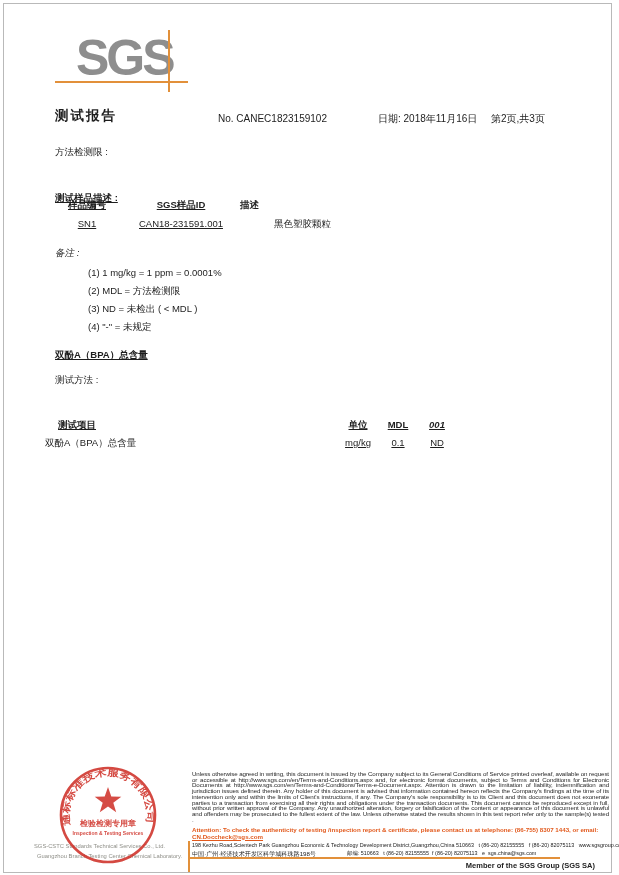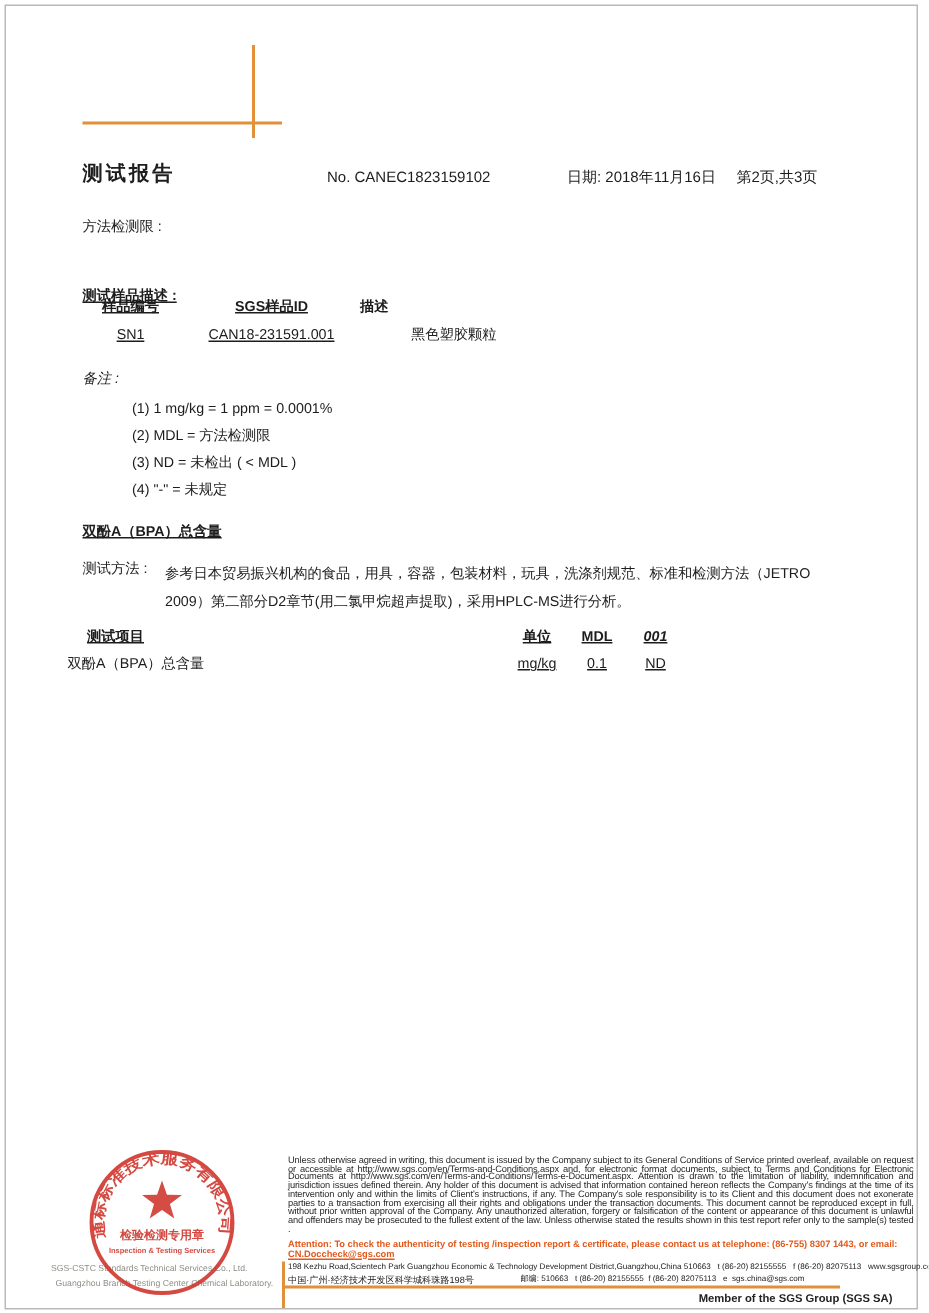--- a/index.html
+++ b/index.html
@@ -73,20 +73,21 @@
   .company2 { left:37px; top:853px; font-size:5.8px; color:#8f8f88; }
 
   .stamp { position:absolute; left:56px; top:763px; width:104px; height:104px; opacity:0.88; }
 </style>
 </head>
 <body>
 
 <div class="page">
   <div class="sheet-border"></div>
 
+  <div class="t logo-text">SGS</div>
   <div class="logo-hline"></div>
   <div class="logo-vline"></div>
 
   <div class="t title">测试报告</div>
   <div class="t report-no">No. CANEC1823159102</div>
   <div class="t hdr-date">日期: 2018年11月16日</div>
   <div class="t hdr-page">第2页,共3页</div>
 
   <div class="t results-label">方法检测限 :</div>
   <div class="t b u sample-desc-label">测试样品描述 :</div>
@@ -99,21 +100,20 @@
   <div class="t st-c3">黑色塑胶颗粒</div>
 
   <div class="t remarks-label">备注 :</div>
   <div class="t note0">(1) 1 mg/kg = 1 ppm = 0.0001%</div>
   <div class="t note1">(2) MDL = 方法检测限</div>
   <div class="t note2">(3) ND = 未检出 ( &lt; MDL )</div>
   <div class="t note3">(4) "-" = 未规定</div>
 
   <div class="t b u bpa-heading">双酚A（BPA）总含量</div>
   <div class="t method-label">测试方法 :</div>
-  <div class="t method-text">参考日本贸易振兴机构的食品，用具，容器，包装材料，玩具，洗涤剂规范、标准和检测方法（JETRO 2009）第二部分D2章节(用二氯甲烷超声提取)，采用HPLC-MS进行分析。</div>
 
   <div class="t b u rt-h-item">测试项目</div>
   <div class="t b u c rt-h-unit">单位</div>
   <div class="t b u c rt-h-mdl">MDL</div>
   <div class="t b u c rt-h-sid">001</div>
   <div class="t rt-c-item">双酚A（BPA）总含量</div>
   <div class="t c rt-c-unit">mg/kg</div>
   <div class="t c rt-c-mdl">0.1</div>
   <div class="t c rt-c-val">ND</div>
 

